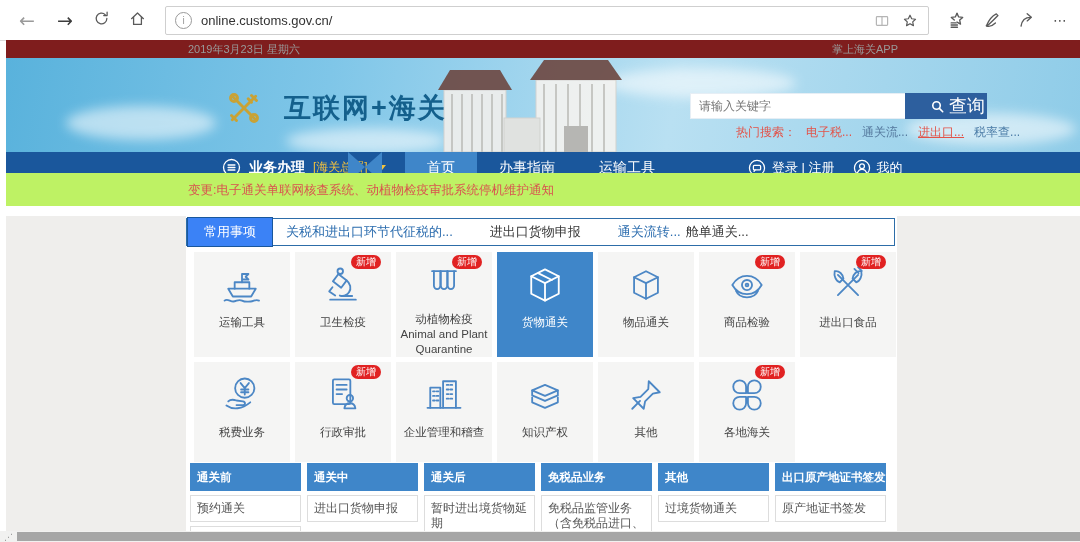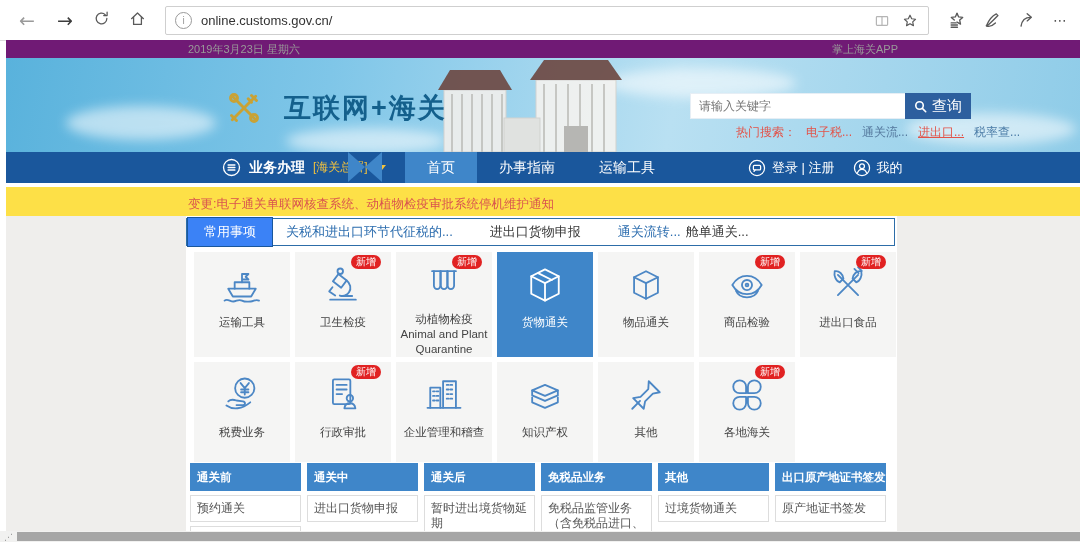--- a/index.html
+++ b/index.html
@@ -17,35 +17,35 @@
   .url-box{position:absolute;left:165px;top:6px;width:762px;height:27px;border:1px solid #cfcfcf;
            background:#fff;border-radius:2px;display:flex;align-items:center;}
   .url-info{margin-left:9px;width:15px;height:15px;border:1.2px solid #9a9a9a;border-radius:50%;
             color:#9a9a9a;font-size:10px;line-height:15px;text-align:center;flex:0 0 auto;}
   .url-text{margin-left:9px;font-size:13px;color:#333;flex:1 1 auto;white-space:nowrap;overflow:hidden;}
   .url-side{display:flex;align-items:center;gap:12px;margin-right:10px;}
   .chrome-right{position:absolute;right:0;top:0;height:40px;display:flex;align-items:center;gap:17px;
                 padding-right:12px;}
 
   
-  .date-strip{position:absolute;left:6px;top:40px;width:1074px;height:18px;background:#701a75;}
+  .date-strip{position:absolute;left:6px;top:40px;width:1074px;height:18px;background:#7f1d1d;}
   .date-strip .d{position:absolute;left:182px;top:2px;font-size:11px;color:#999;}
   .date-strip .a{position:absolute;left:826px;top:2px;font-size:11px;color:#999;cursor:pointer;}
 
   
   .banner{position:absolute;left:6px;top:58px;width:1074px;height:94px;overflow:hidden;
           background:linear-gradient(100deg,#59b2dc 0%,#7fc6e8 30%,#b9e0f2 62%,#8fcce8 100%);}
   .cloud{position:absolute;background:#fff;border-radius:50%;filter:blur(6px);opacity:.55;}
   .logo{position:absolute;left:216px;top:30px;display:flex;align-items:center;gap:18px;}
   .logo-text{font-size:27px;font-weight:bold;color:#14608c;letter-spacing:2px;}
   .building{position:absolute;left:380px;bottom:0;opacity:.92;}
   .search-input{position:absolute;left:684px;top:35px;width:199px;height:24px;border:1px solid #e6eef5;
                 background:#fff;font-size:12px;color:#333;padding:0 8px;outline:none;}
-  .search-btn{position:absolute;left:899px;top:35px;width:66px;height:26px;background:#2d5f9e;color:#fff;
-              font-size:15px;display:flex;align-items:center;justify-content:center;gap:5px;cursor:pointer;}
+  .search-btn{position:absolute;left:899px;top:35px;width:58px;height:26px;background:#2d5f9e;color:#fff;
+              font-size:18px;display:flex;align-items:center;justify-content:center;gap:5px;cursor:pointer;padding-left:24px;}
   .hot-row{position:absolute;left:686px;top:66px;font-size:12px;display:flex;gap:10px;white-space:nowrap;}
   .hot-label{color:#e25349;margin-left:44px;}
   .hot-link{cursor:pointer;}
 
   
   .navbar{position:absolute;left:6px;top:152px;width:1074px;height:31px;background:#1a579c;color:#fff;}
   .nav-left{position:absolute;left:216px;top:0;height:31px;display:flex;align-items:center;gap:8px;}
   .nav-biz{font-size:14px;font-weight:bold;cursor:pointer;}
   .nav-org{font-size:12px;color:#f2c23e;cursor:pointer;}
   .caret{width:0;height:0;border-left:4px solid transparent;border-right:4px solid transparent;
@@ -56,21 +56,21 @@
   .bowtie .t2{position:absolute;right:0;top:0;width:0;height:0;border-top:15.5px solid transparent;
               border-bottom:15.5px solid transparent;border-right:17px solid #3f86c9;}
   .nav-menu{position:absolute;left:399px;top:0;height:31px;display:flex;}
   .nav-item{height:31px;line-height:31px;padding:0 22px;font-size:14px;cursor:pointer;}
   .nav-item.active{background:#3f86c9;}
   .nav-right{position:absolute;left:742px;top:0;height:31px;display:flex;align-items:center;gap:8px;
              font-size:13px;}
   .nav-right .grp{display:flex;align-items:center;gap:6px;cursor:pointer;}
 
   
-  .notice-row{position:absolute;left:6px;top:187px;width:1074px;height:33px;background:#fde047;}
+  .notice-row{position:absolute;left:6px;top:173px;width:1074px;height:33px;background:#bef264;}
   .notice-text{position:absolute;left:182px;top:9px;font-size:12.5px;color:#d9534f;cursor:pointer;}
 
   
   .page-bg{position:absolute;left:6px;top:216px;width:1074px;height:326px;background:#efeeec;}
   .content{position:absolute;left:186px;top:216px;width:711px;height:326px;background:#fff;}
   .tabs-bar{position:absolute;left:0;top:2px;width:709px;height:28px;border:1px solid #2d6da8;
             background:#fff;display:flex;align-items:center;box-sizing:border-box;}
   .tab{font-size:13px;white-space:nowrap;cursor:pointer;}
   .tab.tab-active{height:28px;line-height:28px;width:84px;text-align:center;background:#3b82f6;
                   color:#fff;margin:-1px 0 0 -1px;border:1px solid #1a579c;}

